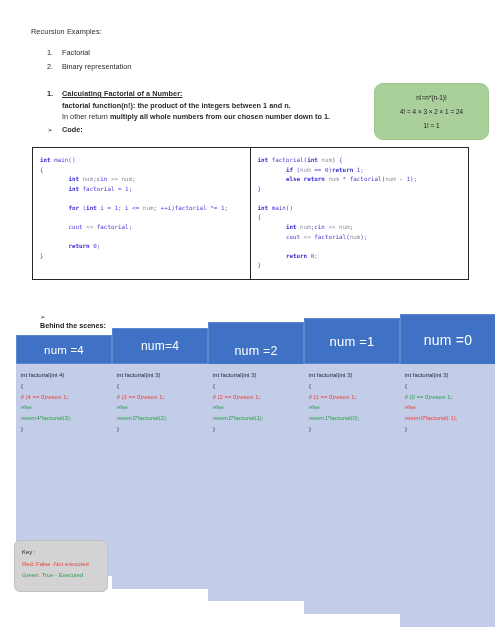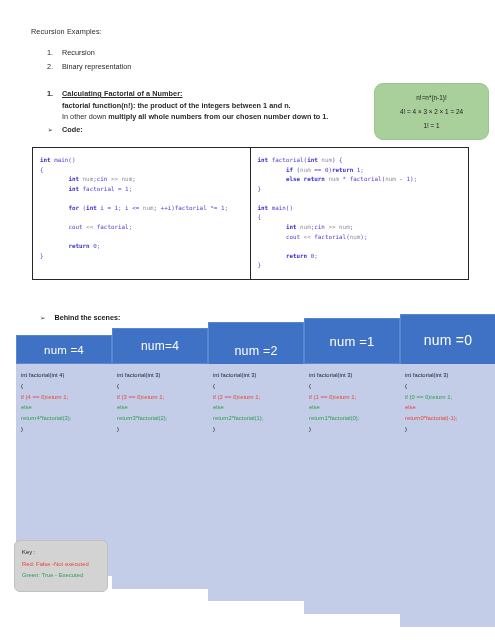--- a/index.html
+++ b/index.html
@@ -172,20 +172,21 @@
   
   .bts-arrow {
     position: absolute;
     left: 40px;
     top: 313px;
     font-size: 7.2px;
     font-weight: bold;
     color: #1a1a1a;
     display: flex;
     align-items: baseline;
+    flex-direction: column;
   }
   .bts-arrow .arw {
     font-size: 6.5px;
     font-weight: normal;
     margin-right: 9px;
     color: #3d3d3d;
   }
 
   .stack-area {
     position: absolute;
@@ -249,36 +250,36 @@
 </head>
 <body>
 
 <div class="page">
 
   <div class="heading-top">Recursion Examples:</div>
 
   <div class="ol-list">
     <div class="li">
       <span class="num">1.</span>
-      <span>Recursion</span>
+      <span>Factorial</span>
     </div>
     <div class="li">
       <span class="num">2.</span>
       <span>Binary representation</span>
     </div>
   </div>
 
   <div class="sec-block">
     <div class="sec-row">
       <span class="marker">1.</span>
       <span class="sec-title">Calculating Factorial of a Number:</span>
     </div>
     <div class="sec-lines">
       <div class="ln b">factorial function(n!): the product of the integers between 1 and n.</div>
-      <div class="ln"><span>In other down </span><span class="b">multiply all whole numbers from our chosen number down to 1.</span></div>
+      <div class="ln"><span>In other return </span><span class="b">multiply all whole numbers from our chosen number down to 1.</span></div>
     </div>
     <div class="arrow-row">
       <span class="arw">➢</span>
       <span class="atxt">Code:</span>
     </div>
   </div>
 
   <div class="green-box">
     <div>n!=n*(n-1)!</div>
     <div>4! = 4 × 3 × 2 × 1 = 24</div>

